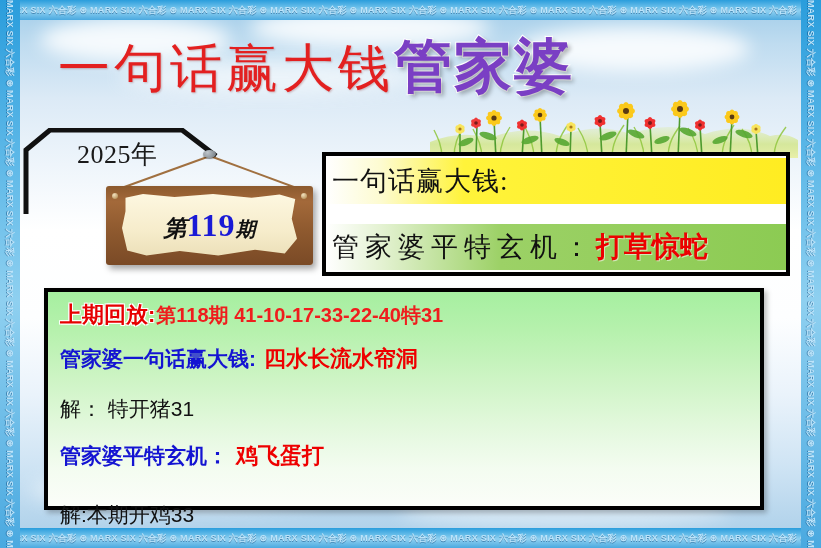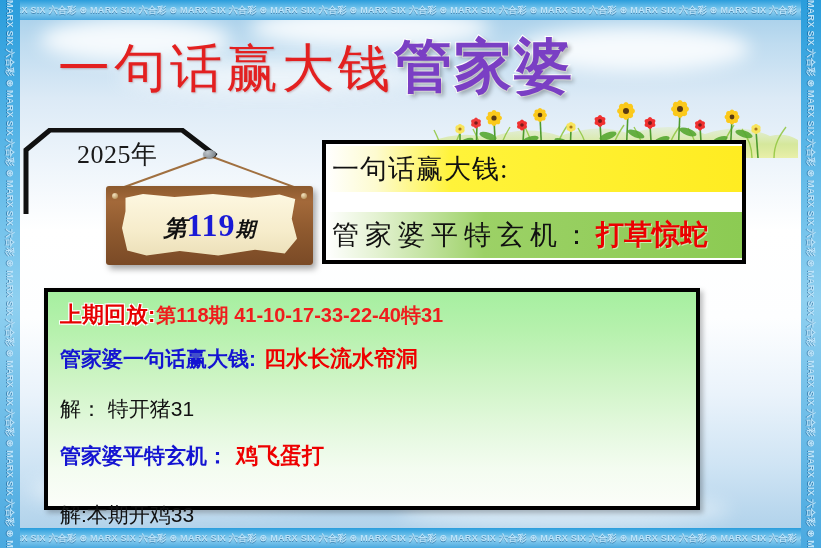--- a/index.html
+++ b/index.html
@@ -85,22 +85,22 @@
     width: 368px;
     height: 62px;
     z-index: 5;
     pointer-events: none;
   }
 
   
   #banner-frame {
     position: absolute;
     left: 322px;
-    top: 140px;
-    width: 424px;
+    top: 152px;
+    width: 468px;
     height: 124px;
     border: 4px solid #000;
     box-sizing: border-box;
     background: #ffffff;
     z-index: 12;
     padding-left: 48px;
   }
   .banner-row {
     position: absolute;
     left: 0;
@@ -188,21 +188,21 @@
     line-height: 1;
   }
   #paper-text .pfx { color: #111; font-weight: bold; font-size: 23px; font-style: italic; }
   #paper-text .num { color: #1a1ad6; font-weight: bold; font-size: 32px; letter-spacing: 1px; }
   #paper-text .sfx { color: #111; font-weight: bold; font-size: 20px; font-style: italic; }
 
   
   #content-box {
     position: absolute;
     left: 44px; top: 288px;
-    width: 656px; height: 222px;
+    width: 720px; height: 222px;
     border: 4px solid #000;
     box-sizing: border-box;
     background: linear-gradient(to bottom,
         #a6efa0 0%, #b6f1ad 18%, #cdf4c4 40%, #e2f8dc 62%, #f3fcf0 82%, #fbfdf9 100%);
     z-index: 12;
     padding: 8px 0 8px 12px;
     box-shadow: 3px 3px 5px rgba(0,0,0,.25);
   }
   .line {
     display: flex; align-items: baseline;

